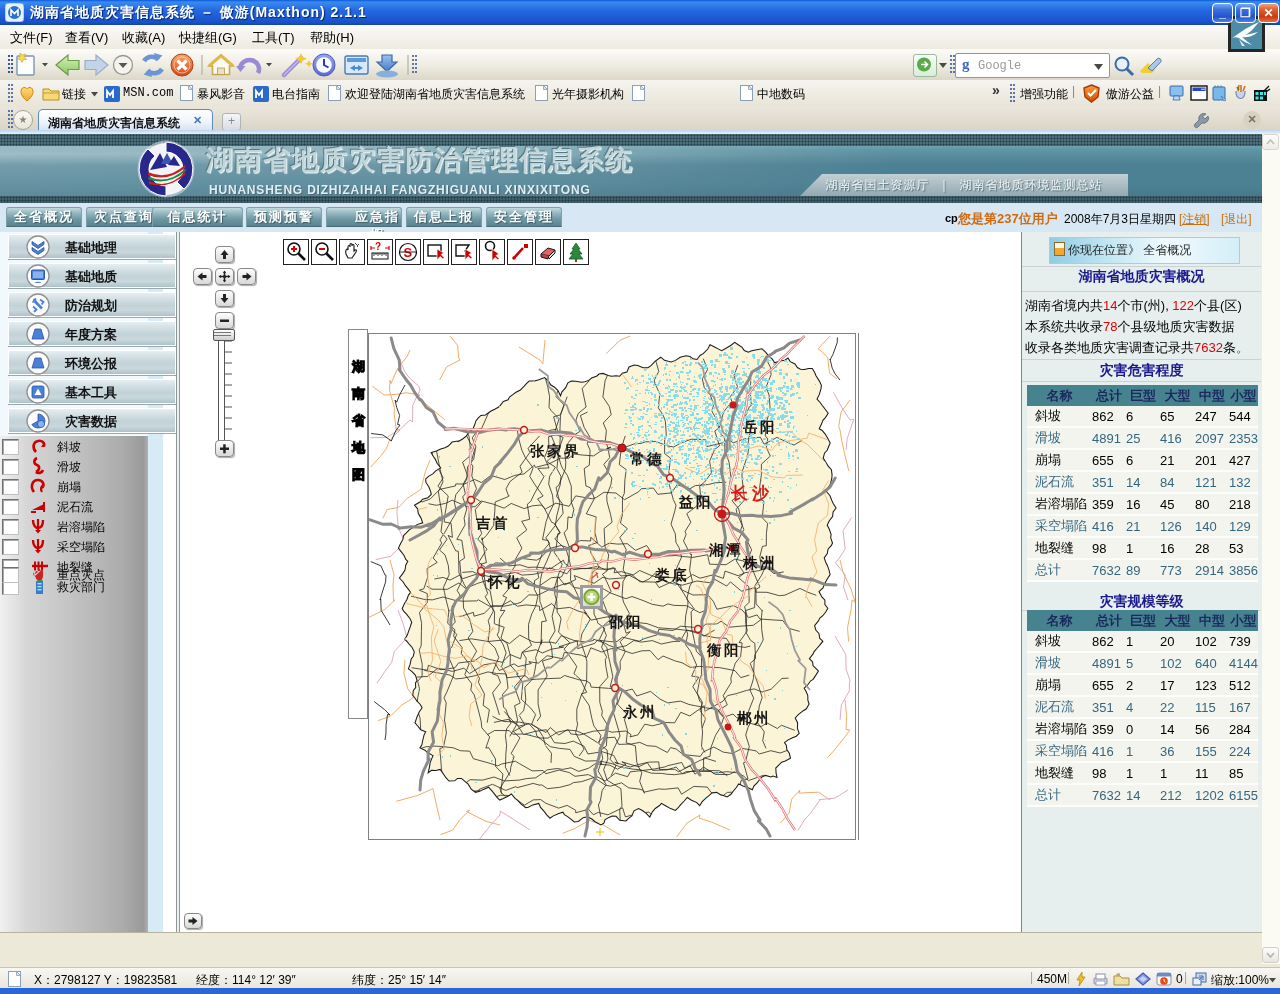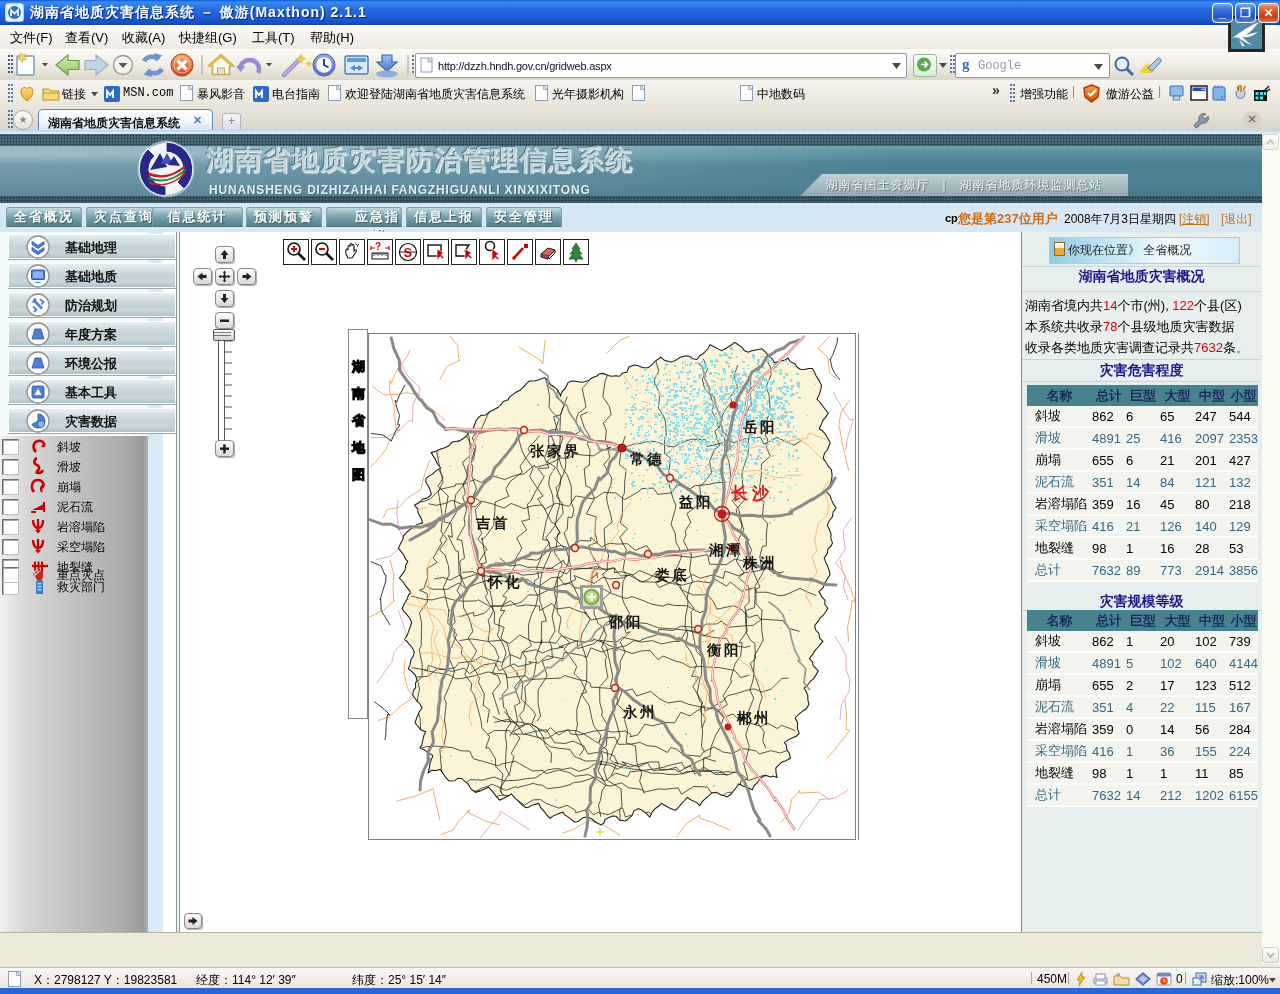--- a/index.html
+++ b/index.html
@@ -140,30 +140,20 @@
       <circle cx="324" cy="16" r="7.8" fill="#F8F8FF"></circle>
       <path d="M324 10 L324 16 L328.5 18.5" stroke="#2A3AAA" stroke-width="2" fill="none"></path>
       <rect x="345" y="7" width="23" height="18" rx="2" fill="#D8EAF8" stroke="#4A7AB8" stroke-width="1.4"></rect>
       <rect x="347" y="9" width="19" height="4" fill="#5A9AE0"></rect>
       <path d="M350 19 l5 -3 v2 h3 v-2 l5 3 -5 3 v-2 h-3 v2 z" fill="#4A8AD0"></path>
       <path d="M382 6 L392 6 L392 13 L397 13 L387 22.5 L377 13 L382 13 z" fill="url(#gdown)" stroke="#3A6AAA" stroke-width="1.2"></path>
       <ellipse cx="387" cy="25" rx="11" ry="3.5" fill="#8AAEDC"></ellipse>
       <path d="M408 6 v20" stroke="#C0BCAC" stroke-width="1.5"></path>
       <path d="M413 6 v20 M416 6 v20" stroke="#36599C" stroke-width="1.6" stroke-dasharray="2 2"></path>
     </svg>
-    <div class="abs" style="left:415px;top:4px;width:490px;height:23px;background:#fff;border:1px solid #8A98A8;border-radius:2px;">
-      <svg class="abs" style="left:4px;top:3px;" width="14" height="16">
-          <rect x="1" y="1" width="11" height="14" fill="#fff" stroke="#8AA0B8"></rect>
-          <path d="M8 1 l4 4 -4 0z" fill="#D8E4F0" stroke="#8AA0B8" stroke-width="0.8"></path>
-        </svg>
-      <span class="abs" style="left:22px;top:6px;font-family:'Liberation Sans',sans-serif;font-size:11px;color:#111;letter-spacing:-0.2px;">http://dzzh.hndh.gov.cn/gridweb.aspx</span>
-      <svg class="abs" style="right:2px;top:6px;" width="14" height="12">
-          <path d="M2 3 l9 0 -4.5 6z" fill="#4A4A42"></path>
-        </svg>
-    </div>
     <div class="abs" style="left:913px;top:5px;width:22px;height:21px;background:linear-gradient(180deg,#F8FDF8,#D8EED8);border:1px solid #9AB89A;border-radius:3px;">
       <svg width="20" height="19">
           <circle cx="10" cy="9.5" r="7" fill="#5AAA4A"></circle>
           <path d="M7 9.5 l6 0 m-2.5 -3 l3 3 -3 3" stroke="#fff" stroke-width="1.6" fill="none"></path>
         </svg>
     </div>
     <svg class="abs" style="left:938px;top:12px;" width="12" height="10">
         <path d="M1 2 l8 0 -4 5z" fill="#4A4A42"></path>
       </svg>
     <svg class="abs" style="left:948px;top:5px;" width="8" height="22">

